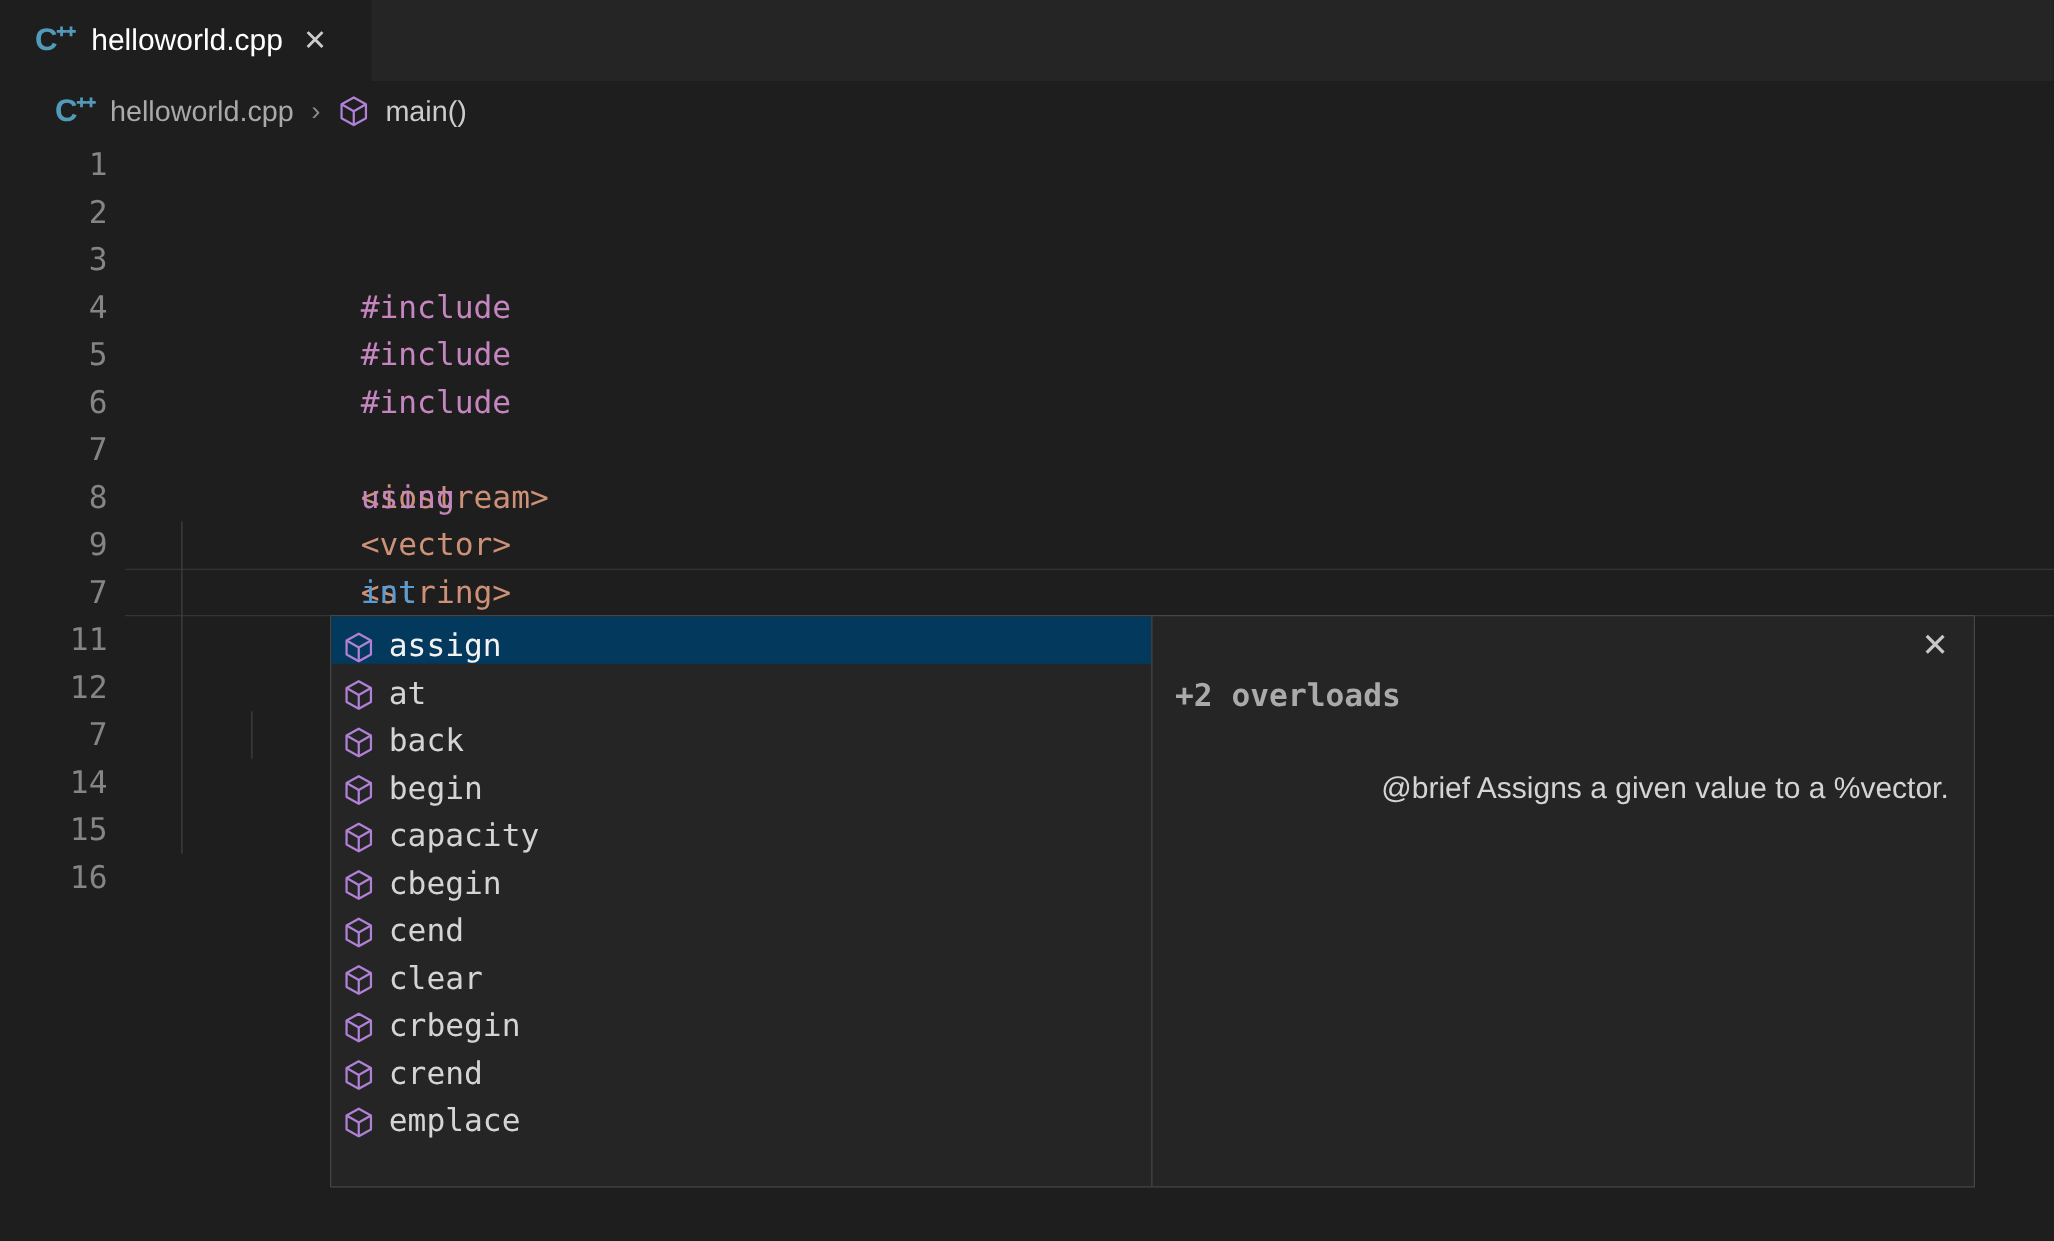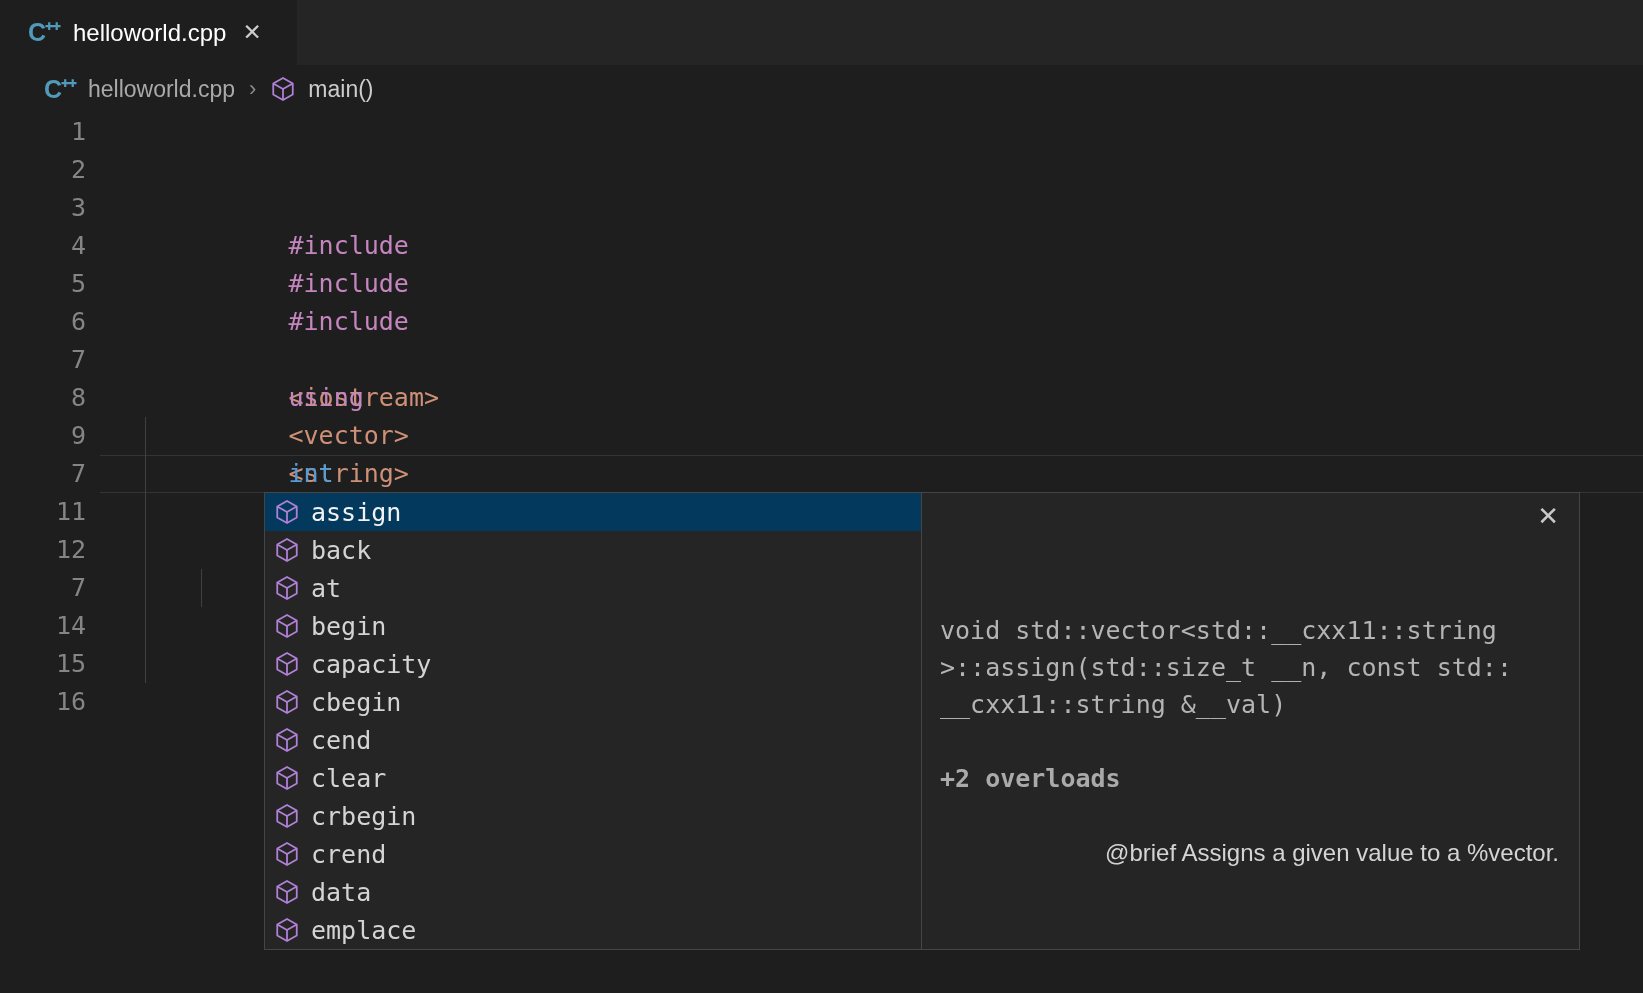--- a/index.html
+++ b/index.html
@@ -41,21 +41,21 @@
   
   .current-line{position:absolute;left:100px;top:455px;width:1543px;height:38px;
       border-top:1px solid #343434;border-bottom:1px solid #343434;box-sizing:border-box;z-index:1;}
   .indent-guide{position:absolute;width:1px;background:#404040;z-index:1;}
   .guide-outer{left:145px;top:417px;height:266px;}
   .guide-inner{left:201px;top:569px;height:38px;}
   
   .suggest{position:absolute;left:264px;top:492px;width:1316px;height:458px;z-index:10;
       background:#252526;border:1px solid #454545;box-sizing:border-box;display:flex;}
   .suggest-list{width:656px;flex:none;overflow:hidden;}
-  .suggest-item{height:38px;display:flex;align-items:center;padding-left:9px;cursor:pointer;
+  .suggest-item{height:38px;display:flex;align-items:flex-end;padding-left:9px;cursor:pointer;
       font-family:"DejaVu Sans Mono","Liberation Mono",monospace;font-size:25px;color:#d4d4d4;}
   .suggest-item.selected{background:#04395e;color:#f2f2f2;}
   .suggest-label{margin-left:11px;white-space:pre;}
   
   .doc-panel{flex:1;border-left:1px solid #454545;position:relative;overflow:hidden;
       padding:8px 20px 0 18px;box-sizing:border-box;}
   .doc-sig{font-family:"DejaVu Sans Mono","Liberation Mono",monospace;font-size:25px;line-height:37px;
       color:#b4b4b4;white-space:pre;}
   .doc-overloads{margin-top:37px;font-family:"DejaVu Sans Mono","Liberation Mono",monospace;
       font-size:25px;line-height:37px;color:#aaaaaa;cursor:pointer;font-weight:bold;}
@@ -304,42 +304,42 @@
       </div>
 
       <div class="suggest-item">
         <span class="cube-icon">
           <svg width="26" height="26" viewBox="0 0 16 16" fill="none" stroke="currentColor" stroke-width="1.1" stroke-linejoin="round">
             <path d="M8 1.2 L14 4.6 V11.4 L8 14.8 L2 11.4 V4.6 Z"></path>
             <path d="M2 4.6 L8 8 L14 4.6"></path>
             <path d="M8 8 L8 14.8"></path>
           </svg>
         </span>
+        <span class="suggest-label">at</span>
+      </div>
+
+      <div class="suggest-item">
+        <span class="cube-icon">
+          <svg width="26" height="26" viewBox="0 0 16 16" fill="none" stroke="currentColor" stroke-width="1.1" stroke-linejoin="round">
+            <path d="M8 1.2 L14 4.6 V11.4 L8 14.8 L2 11.4 V4.6 Z"></path>
+            <path d="M2 4.6 L8 8 L14 4.6"></path>
+            <path d="M8 8 L8 14.8"></path>
+          </svg>
+        </span>
         <span class="suggest-label">back</span>
       </div>
 
       <div class="suggest-item">
         <span class="cube-icon">
           <svg width="26" height="26" viewBox="0 0 16 16" fill="none" stroke="currentColor" stroke-width="1.1" stroke-linejoin="round">
             <path d="M8 1.2 L14 4.6 V11.4 L8 14.8 L2 11.4 V4.6 Z"></path>
             <path d="M2 4.6 L8 8 L14 4.6"></path>
             <path d="M8 8 L8 14.8"></path>
           </svg>
         </span>
-        <span class="suggest-label">at</span>
-      </div>
-
-      <div class="suggest-item">
-        <span class="cube-icon">
-          <svg width="26" height="26" viewBox="0 0 16 16" fill="none" stroke="currentColor" stroke-width="1.1" stroke-linejoin="round">
-            <path d="M8 1.2 L14 4.6 V11.4 L8 14.8 L2 11.4 V4.6 Z"></path>
-            <path d="M2 4.6 L8 8 L14 4.6"></path>
-            <path d="M8 8 L8 14.8"></path>
-          </svg>
-        </span>
         <span class="suggest-label">begin</span>
       </div>
 
       <div class="suggest-item">
         <span class="cube-icon">
           <svg width="26" height="26" viewBox="0 0 16 16" fill="none" stroke="currentColor" stroke-width="1.1" stroke-linejoin="round">
             <path d="M8 1.2 L14 4.6 V11.4 L8 14.8 L2 11.4 V4.6 Z"></path>
             <path d="M2 4.6 L8 8 L14 4.6"></path>
             <path d="M8 8 L8 14.8"></path>
           </svg>
@@ -395,47 +395,34 @@
         <span class="cube-icon">
           <svg width="26" height="26" viewBox="0 0 16 16" fill="none" stroke="currentColor" stroke-width="1.1" stroke-linejoin="round">
             <path d="M8 1.2 L14 4.6 V11.4 L8 14.8 L2 11.4 V4.6 Z"></path>
             <path d="M2 4.6 L8 8 L14 4.6"></path>
             <path d="M8 8 L8 14.8"></path>
           </svg>
         </span>
         <span class="suggest-label">crend</span>
       </div>
 
-      <div class="suggest-item">
-        <span class="cube-icon">
-          <svg width="26" height="26" viewBox="0 0 16 16" fill="none" stroke="currentColor" stroke-width="1.1" stroke-linejoin="round">
-            <path d="M8 1.2 L14 4.6 V11.4 L8 14.8 L2 11.4 V4.6 Z"></path>
-            <path d="M2 4.6 L8 8 L14 4.6"></path>
-            <path d="M8 8 L8 14.8"></path>
-          </svg>
-        </span>
-        <span class="suggest-label">data</span>
-      </div>
 
       <div class="suggest-item">
         <span class="cube-icon">
           <svg width="26" height="26" viewBox="0 0 16 16" fill="none" stroke="currentColor" stroke-width="1.1" stroke-linejoin="round">
             <path d="M8 1.2 L14 4.6 V11.4 L8 14.8 L2 11.4 V4.6 Z"></path>
             <path d="M2 4.6 L8 8 L14 4.6"></path>
             <path d="M8 8 L8 14.8"></path>
           </svg>
         </span>
         <span class="suggest-label">emplace</span>
       </div>
     </div>
   <div class="doc-panel">
     <span class="doc-close">✕</span>
-    <div class="doc-sig">
-      
-    <div class="doc-line">void std::vector&lt;std::__cxx11::string</div><div class="doc-line">&gt;::assign(std::size_t __n, const std::</div><div class="doc-line">__cxx11::string &amp;__val)</div></div>
     <div class="doc-overloads">+2 overloads</div>
     <div class="doc-body">
 
     <div class="doc-line">@brief Assigns a given value to a %vector.</div>
         <div class="doc-line"></div>
       </div>
   </div>
 </div>
 
 </body></html>

